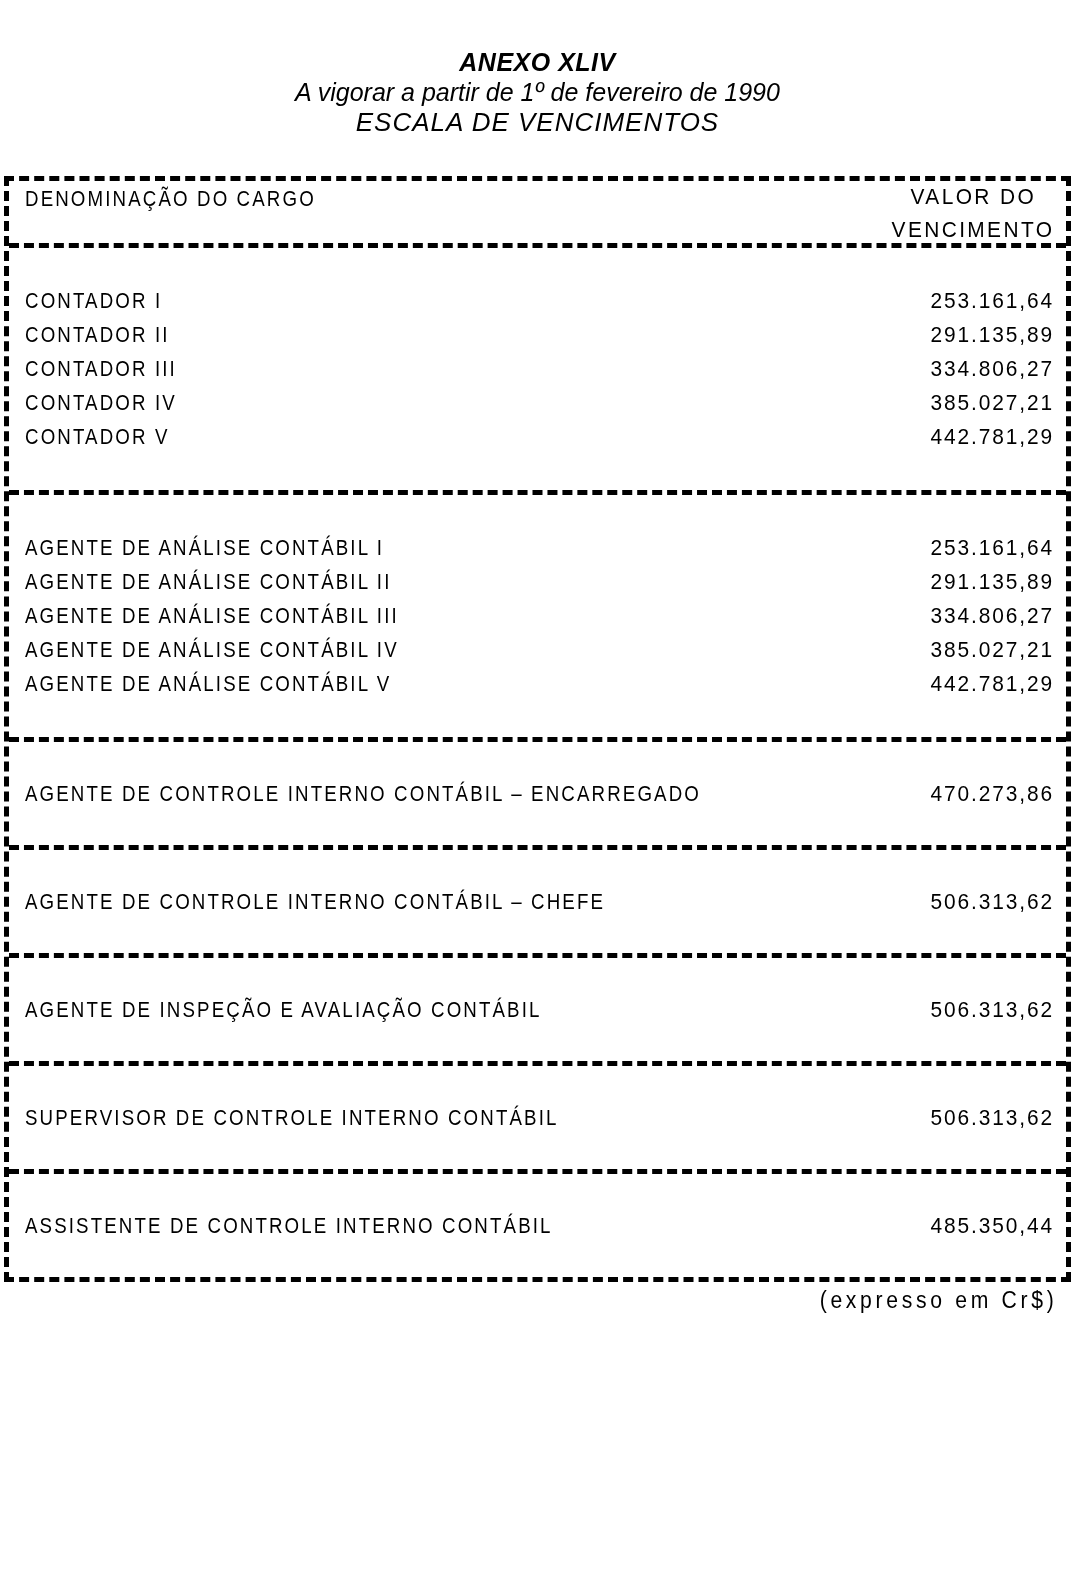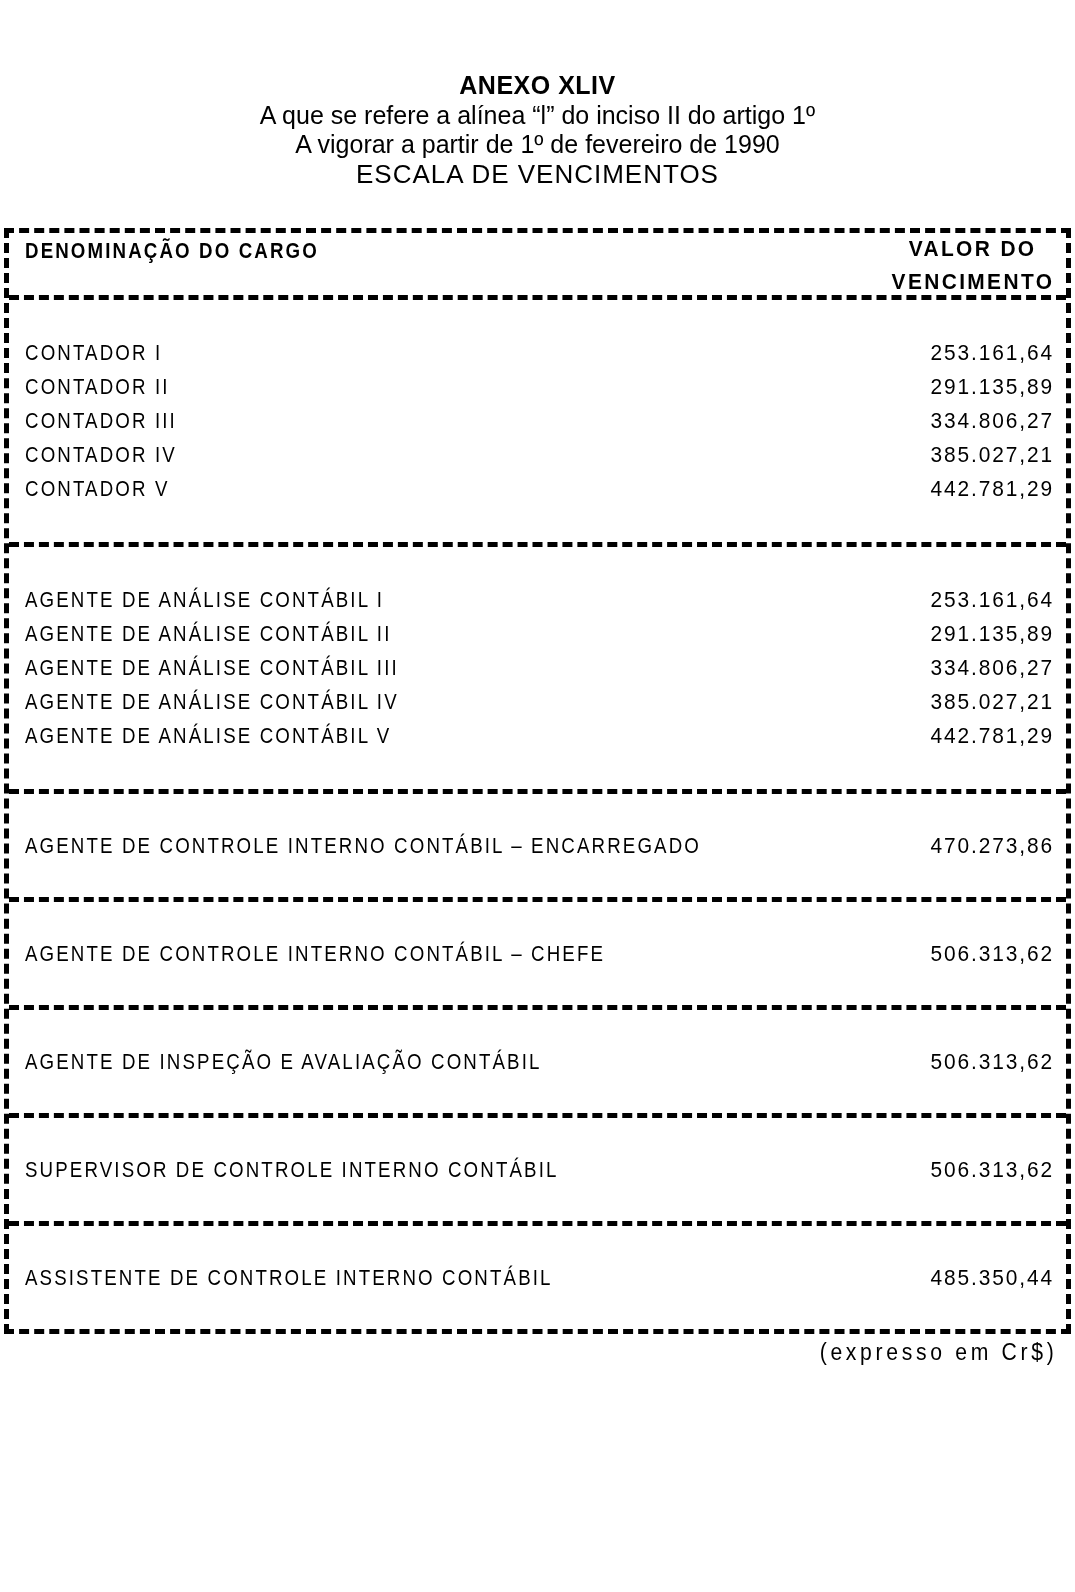--- a/index.html
+++ b/index.html
@@ -11,22 +11,23 @@
     width: 1075px;
     height: 1592px;
     position: relative;
     overflow: hidden;
     font-family: "Liberation Sans", sans-serif;
     color: #000;
   }
 
   
   .title-block {
-    padding-top: 69px;
+    padding-top: 46px;
     text-align: center;
+    font-style: italic;
   }
   .title-main {
     font-size: 25px;
     font-weight: bold;
     line-height: 32px;
     letter-spacing: 0.5px;
   }
   .title-line {
     font-size: 25px;
     line-height: 29px;
@@ -60,21 +61,20 @@
     transform: scaleX(0.95);
     transform-origin: right center;
   }
 
   .thead {
     height: 62px;
     border-bottom: 5px dashed #000;
     display: flex;
     justify-content: space-between;
     padding: 0 12px 0 16px;
-    font-weight: bold;
   }
   .th-cargo { line-height: 36px; }
   .th-valor {
     text-align: right;
     line-height: 31px;
   }
   .th-valor .cond-right { letter-spacing: 2.5px; }
   .th-valor-l1 { margin-right: 18px; }
 
   .section {
@@ -108,21 +108,20 @@
     letter-spacing: 4px;
     font-size: 23px;
     transform: scaleX(0.92);
   }
 </style>
 </head>
 <body>
 
 <div class="title-block">
   <div class="title-main">ANEXO XLIV</div>
-  <div class="title-line">A que se refere a alínea “l” do inciso II do artigo 1º</div>
   <div class="title-line">A vigorar a partir de 1º de fevereiro de 1990</div>
   <div class="title-scale">ESCALA DE VENCIMENTOS</div>
 </div>
 
 <div class="sheet-table">
   <div class="thead">
     <div class="th-cargo">
       <span class="cond">DENOMINAÇÃO DO CARGO</span>
     </div>
     <div class="th-valor">

